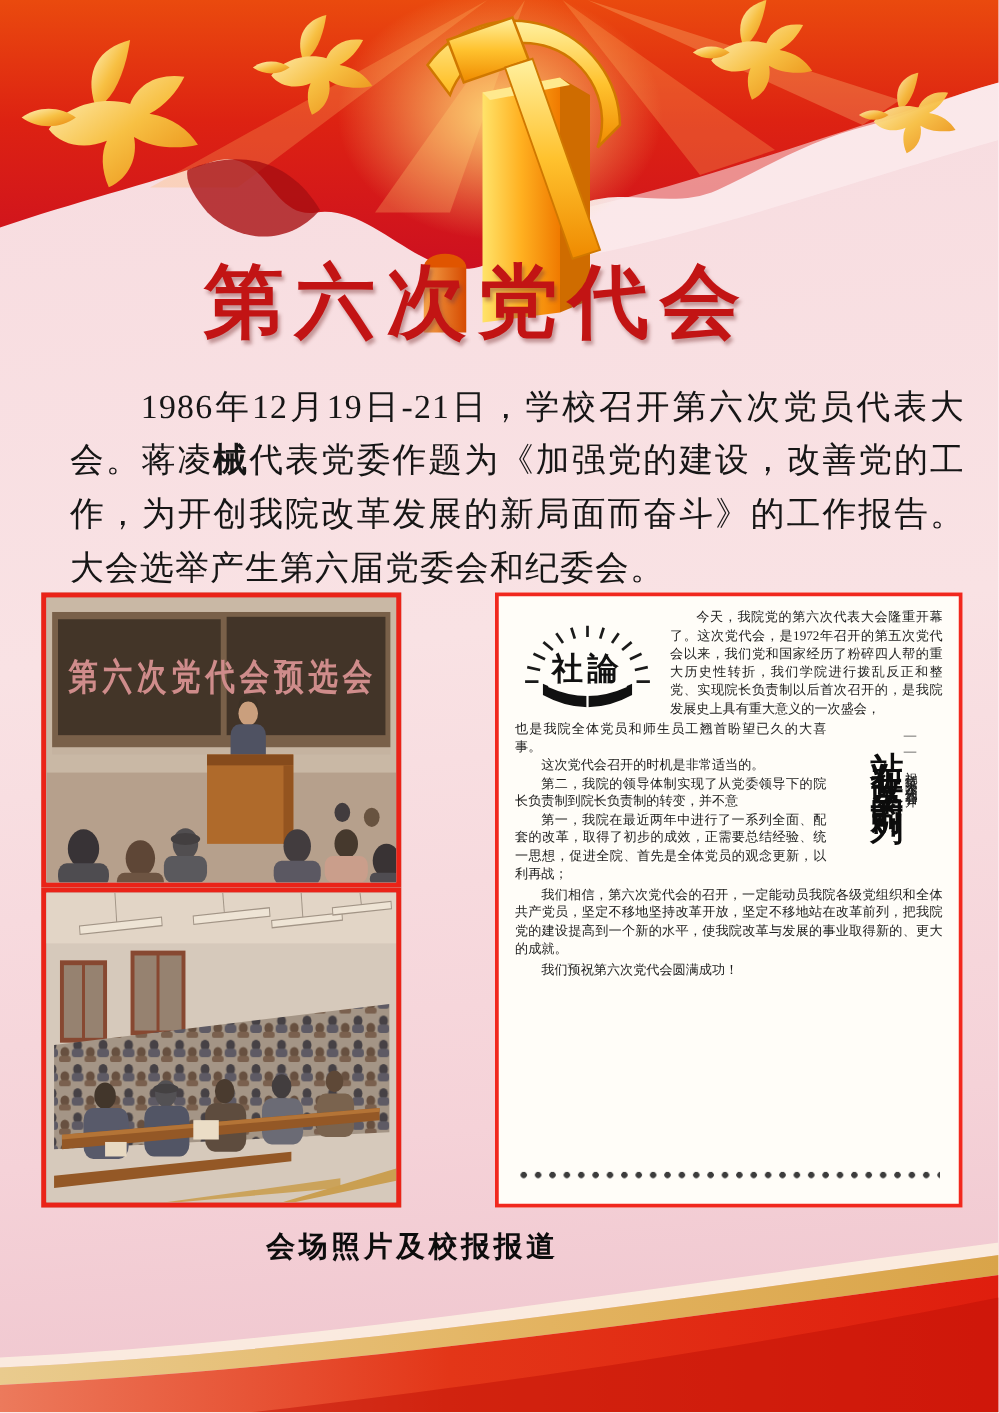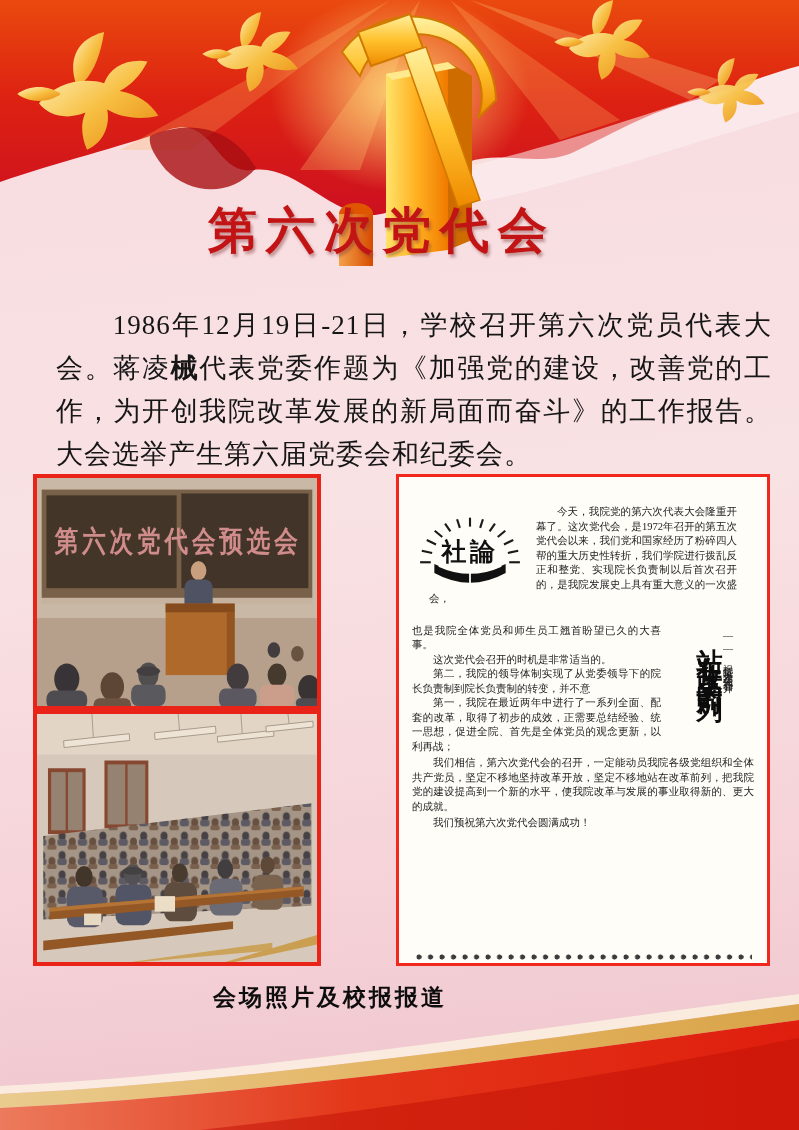--- a/index.html
+++ b/index.html
@@ -4,41 +4,41 @@
 <style>
   html,body{margin:0;padding:0;}
   body{width:799px;height:1130px;overflow:hidden;
        font-family:"Liberation Serif","DejaVu Serif",serif;}
   .page{position:relative;width:799px;height:1130px;overflow:hidden;
         background:linear-gradient(175deg,#f7dbdf 0%,#f9e2e4 45%,#f5d2d8 78%,#eec3cc 100%);}
   
   .header-art{position:absolute;top:0;left:0;width:799px;height:300px;pointer-events:none;}
   
   .main-title{position:absolute;top:198px;left:0;width:764px;margin:0;
-      text-align:center;font-size:49px;font-weight:bold;color:#c21414;
+      text-align:center;font-size:64px;font-weight:bold;color:#c21414;
       letter-spacing:9px;text-shadow:2px 3px 3px rgba(130,60,60,.45);z-index:5;}
   
   .intro{position:absolute;top:292px;left:44px;width:716px;margin:12px;
       font-size:27px;line-height:43px;color:#161616;text-align:justify;
       text-indent:2.1em;letter-spacing:1px;}
   .name-char{font-family:"Liberation Sans","DejaVu Sans",sans-serif;font-weight:700;}
   
   .photo{position:absolute;left:33px;width:288px;margin:0;box-sizing:border-box;
       border:4px solid #ea2318;background:#c7beb2;overflow:hidden;}
   .photo-1{top:474px;height:236px;}
   .photo-2{top:710px;height:256px;}
   .photo svg{display:block;width:100%;height:100%;}
   
   .newspaper{position:absolute;left:396px;top:474px;width:374px;height:492px;
       box-sizing:border-box;border:3px solid #f1281e;background:#fffdf8;
       padding:11px 13px 18px 13px;overflow:hidden;color:#1c1c1c;}
   .np-inner{position:relative;width:100%;height:100%;
       font-size:10.5px;line-height:14.5px;text-align:justify;}
   .np-logo{float:left;width:116px;height:82px;margin:2px 8px 2px 0;}
-  .np-top{margin:17px;text-indent:2em;font-family:Liberation Serif, serif;}
+  .np-top{margin:0;text-indent:2em;font-family:Liberation Serif, serif;}
   .np-mid{display:flex;flex-direction:row;gap:21px;margin-top:2px;clear:none;}
   .np-col{flex:1 1 0;}
   .np-col p{margin:0;text-indent:2em;}
   .np-col p.cont{text-indent:0;}
   .np-headline-wrap{flex:0 0 72px;display:flex;flex-direction:row;
       justify-content:center;padding-top:4px;}
   .np-headline{writing-mode:vertical-rl;text-orientation:upright;
       font-size:26px;font-weight:bold;letter-spacing:8px;color:#0c0c0c;
       margin-right:4px;}
   .np-sub{writing-mode:vertical-rl;text-orientation:upright;

